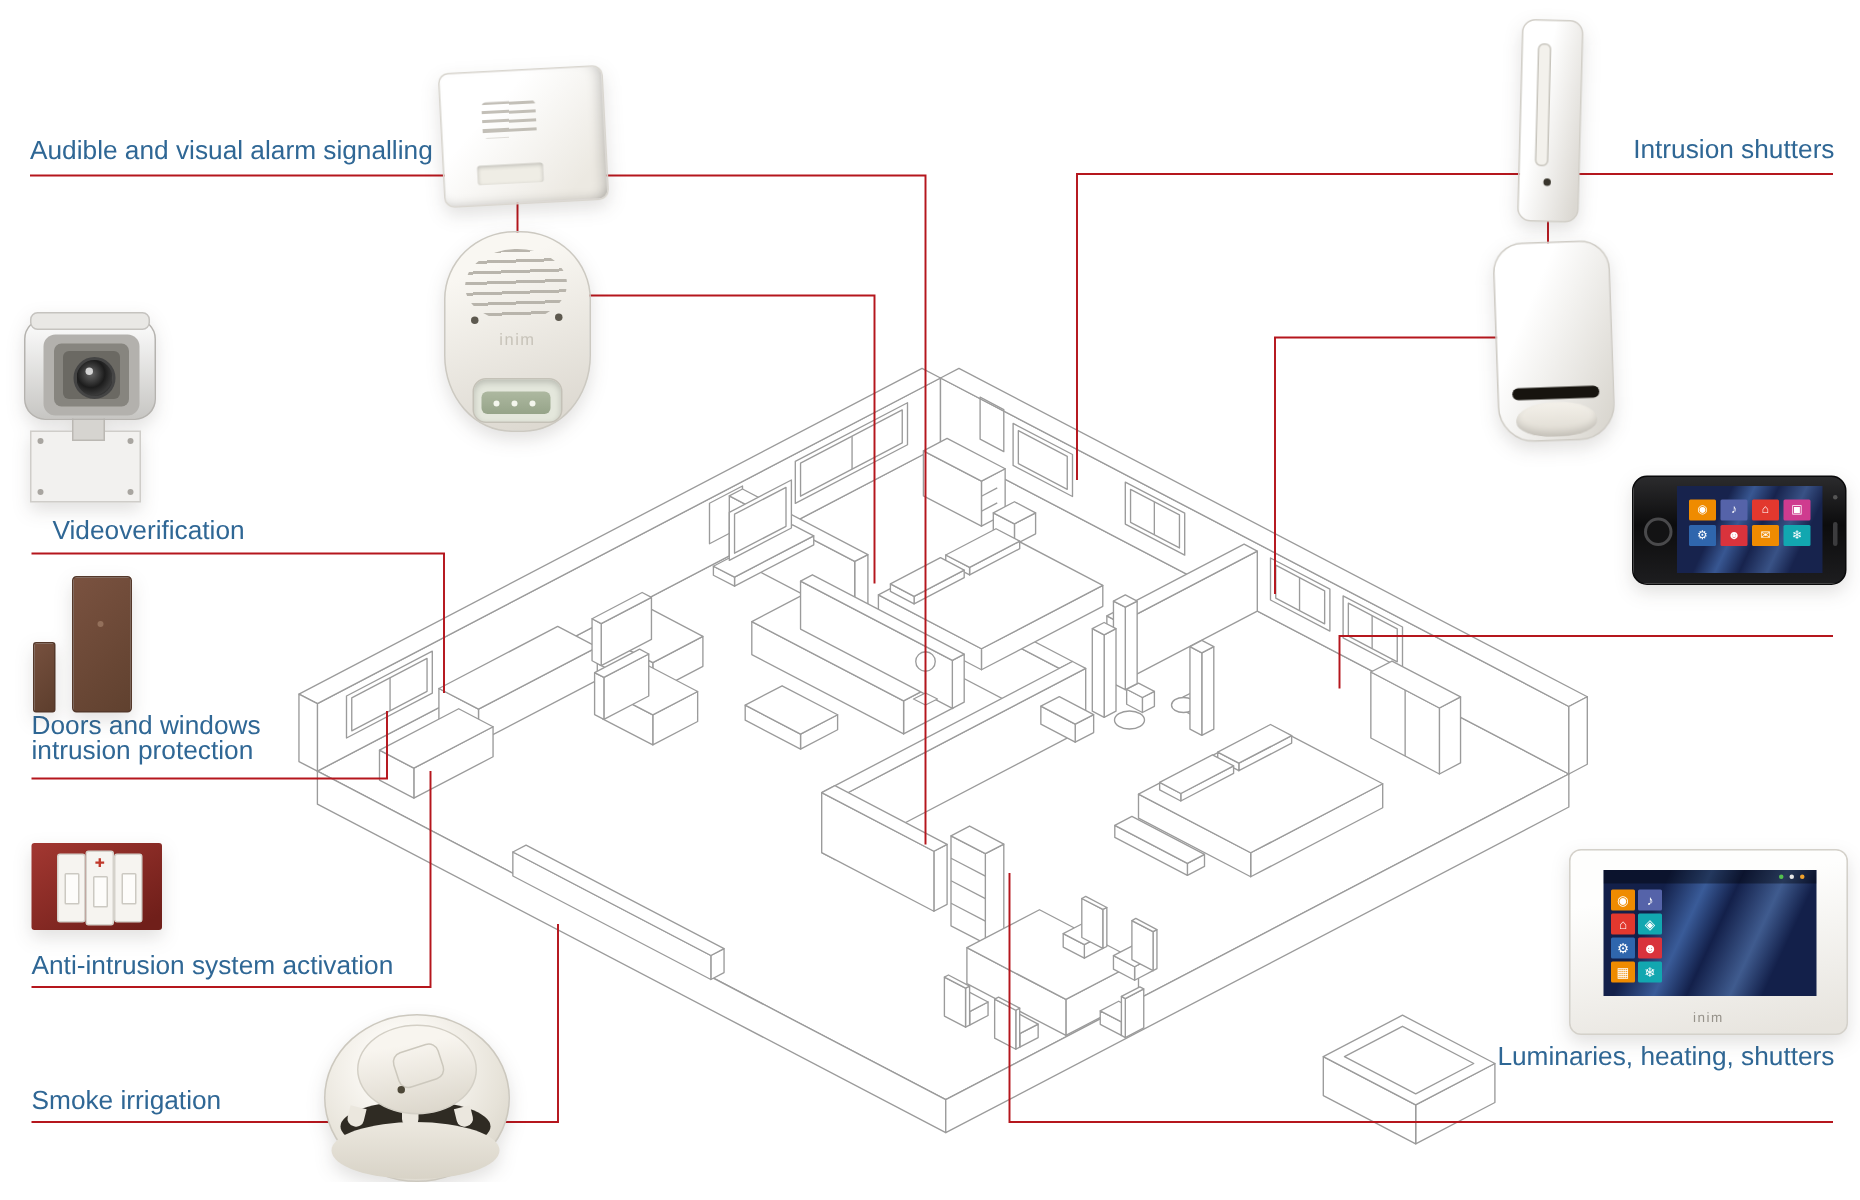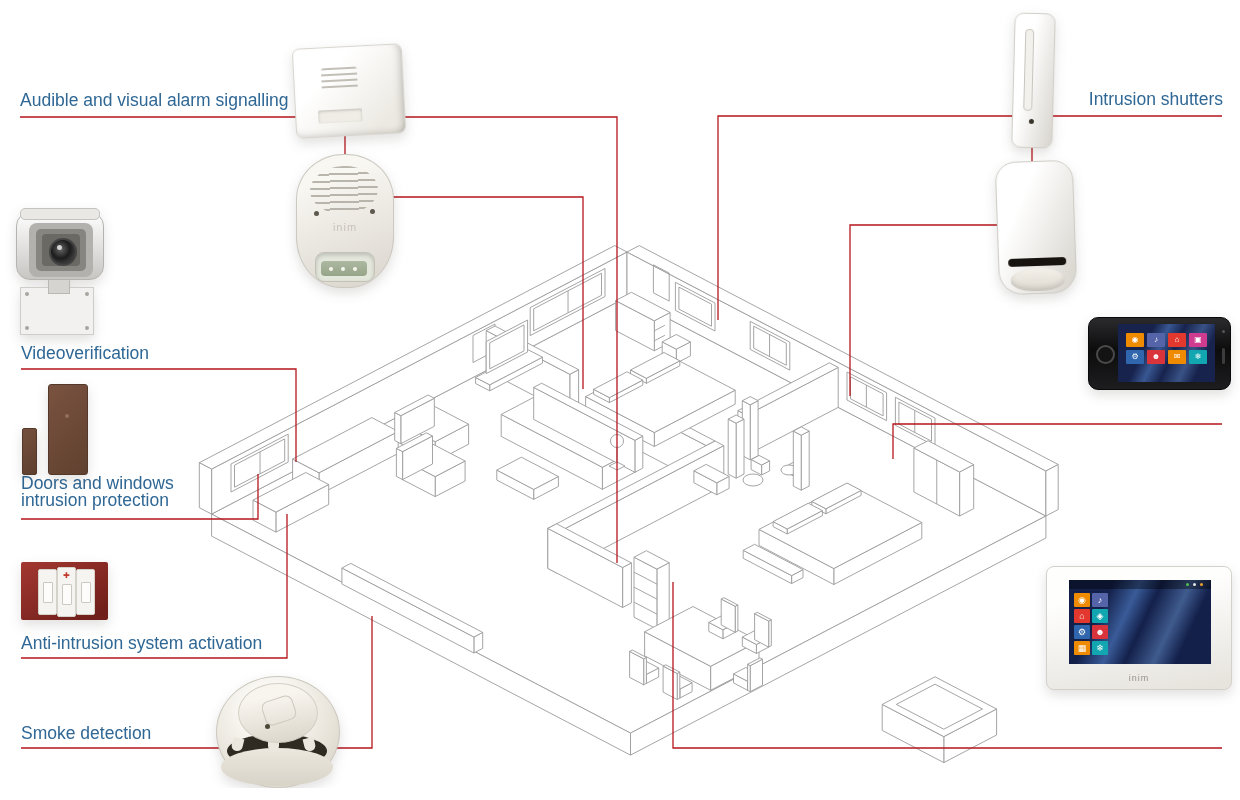--- a/index.html
+++ b/index.html
@@ -310,28 +310,29 @@
       <polyline points="21,369 296,369 296,462" fill="none" stroke="#b5161d" stroke-width="1.3"></polyline>
       <polyline points="21,519 258,519 258,474" fill="none" stroke="#b5161d" stroke-width="1.3"></polyline>
       <polyline points="21,658 287,658 287,514" fill="none" stroke="#b5161d" stroke-width="1.3"></polyline>
       <polyline points="21,748 372,748 372,616" fill="none" stroke="#b5161d" stroke-width="1.3"></polyline>
       <polyline points="1222,424 893,424 893,459" fill="none" stroke="#b5161d" stroke-width="1.3"></polyline>
       <polyline points="1222,748 673,748 673,582" fill="none" stroke="#b5161d" stroke-width="1.3"></polyline>
     </svg>
 
   <div class="lbl" style="left:20px;top:90px">Audible and visual alarm signalling</div>
   <div class="lbl right" style="right:17px;top:89px">Intrusion shutters</div>
-  <div class="lbl" style="left:21px;top:343px">Videoverification</div>
+  <div class="lbl" style="left:35px;top:343px">Videoverification</div>
   <div class="lbl" style="left:21px;top:633px">Anti-intrusion system activation</div>
   <div class="lbl two" style="left:21px;top:475px">
     <div>Doors and windows</div>
     <div>intrusion protection</div>
   </div>
-  <div class="lbl" style="left:21px;top:723px">Smoke detection</div>
+  <div class="lbl" style="left:21px;top:723px">Smoke irrigation</div>
   <div class="lbl right lum" style="right:17px;top:694px">
+    <div>Luminaries, heating, shutters</div>
   </div>
 
   <div class="dev" id="indoor-siren">
     <div class="grille"></div>
     <div class="strip"></div>
   </div>
 
   <div class="dev" id="outdoor-siren">
     <div class="grille"></div>
     <div class="screw" style="left:17px;top:56px"></div>

